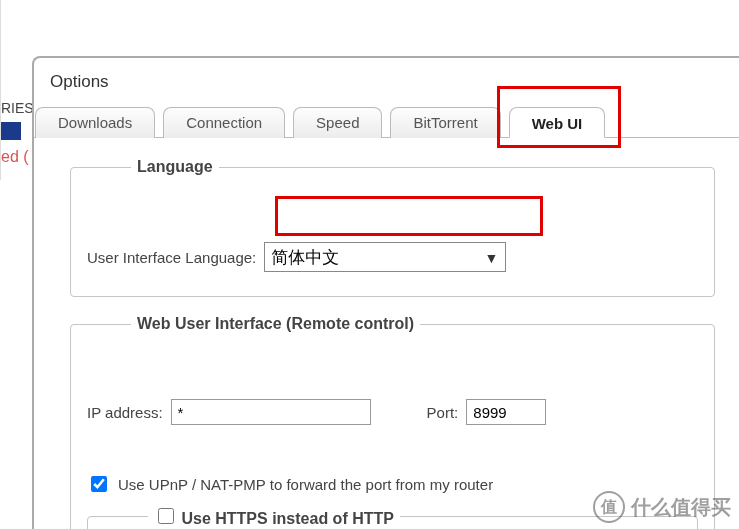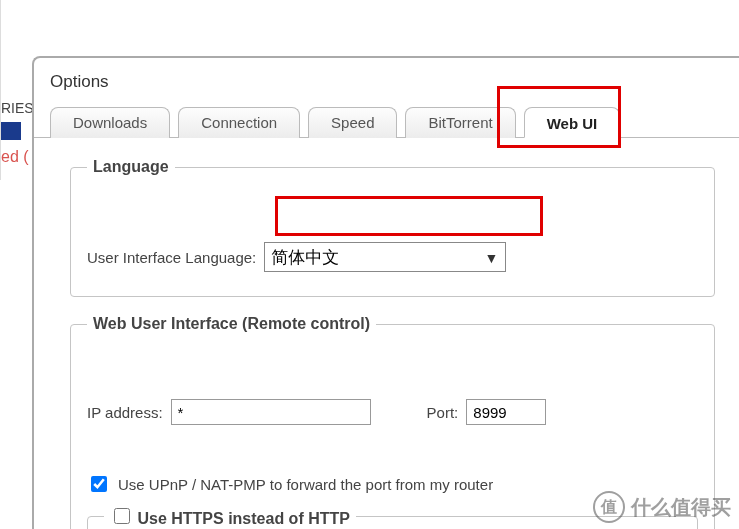--- a/index.html
+++ b/index.html
@@ -55,21 +55,21 @@
   }
   .panel-title {
     font-size: 17px;
     font-weight: normal;
     padding: 14px 0 14px 16px;
     color: #333;
   }
   .tabs {
     display: flex;
     gap: 8px;
-    padding: 0 0 0 16px;
+    padding: 0 0 0 1px;
     border-bottom: 1px solid #bbb;
   }
   .tab {
     border: 1px solid #bbb;
     border-bottom: none;
     border-radius: 8px 8px 0 0;
     background: linear-gradient(#fdfdfd, #ececec);
     padding: 6px 22px;
     font-size: 15px;
     color: #555;
@@ -91,20 +91,21 @@
     border: 1px solid #c5c5c5;
     border-radius: 4px;
     margin: 0 0 18px 0;
     padding: 18px 16px 14px;
   }
   legend {
     font-weight: bold;
     font-size: 16px;
     padding: 0 6px;
     color: #444;
+    margin-left: 44px;
   }
   .row { display: flex; align-items: center; gap: 8px; margin-bottom: 10px; margin-top: 48px; }
   label { font-size: 15px; color: #444; }
   .select-wrap {
     position: relative;
     display: inline-block;
   }
   select.lang {
     width: 242px;
     height: 30px;

